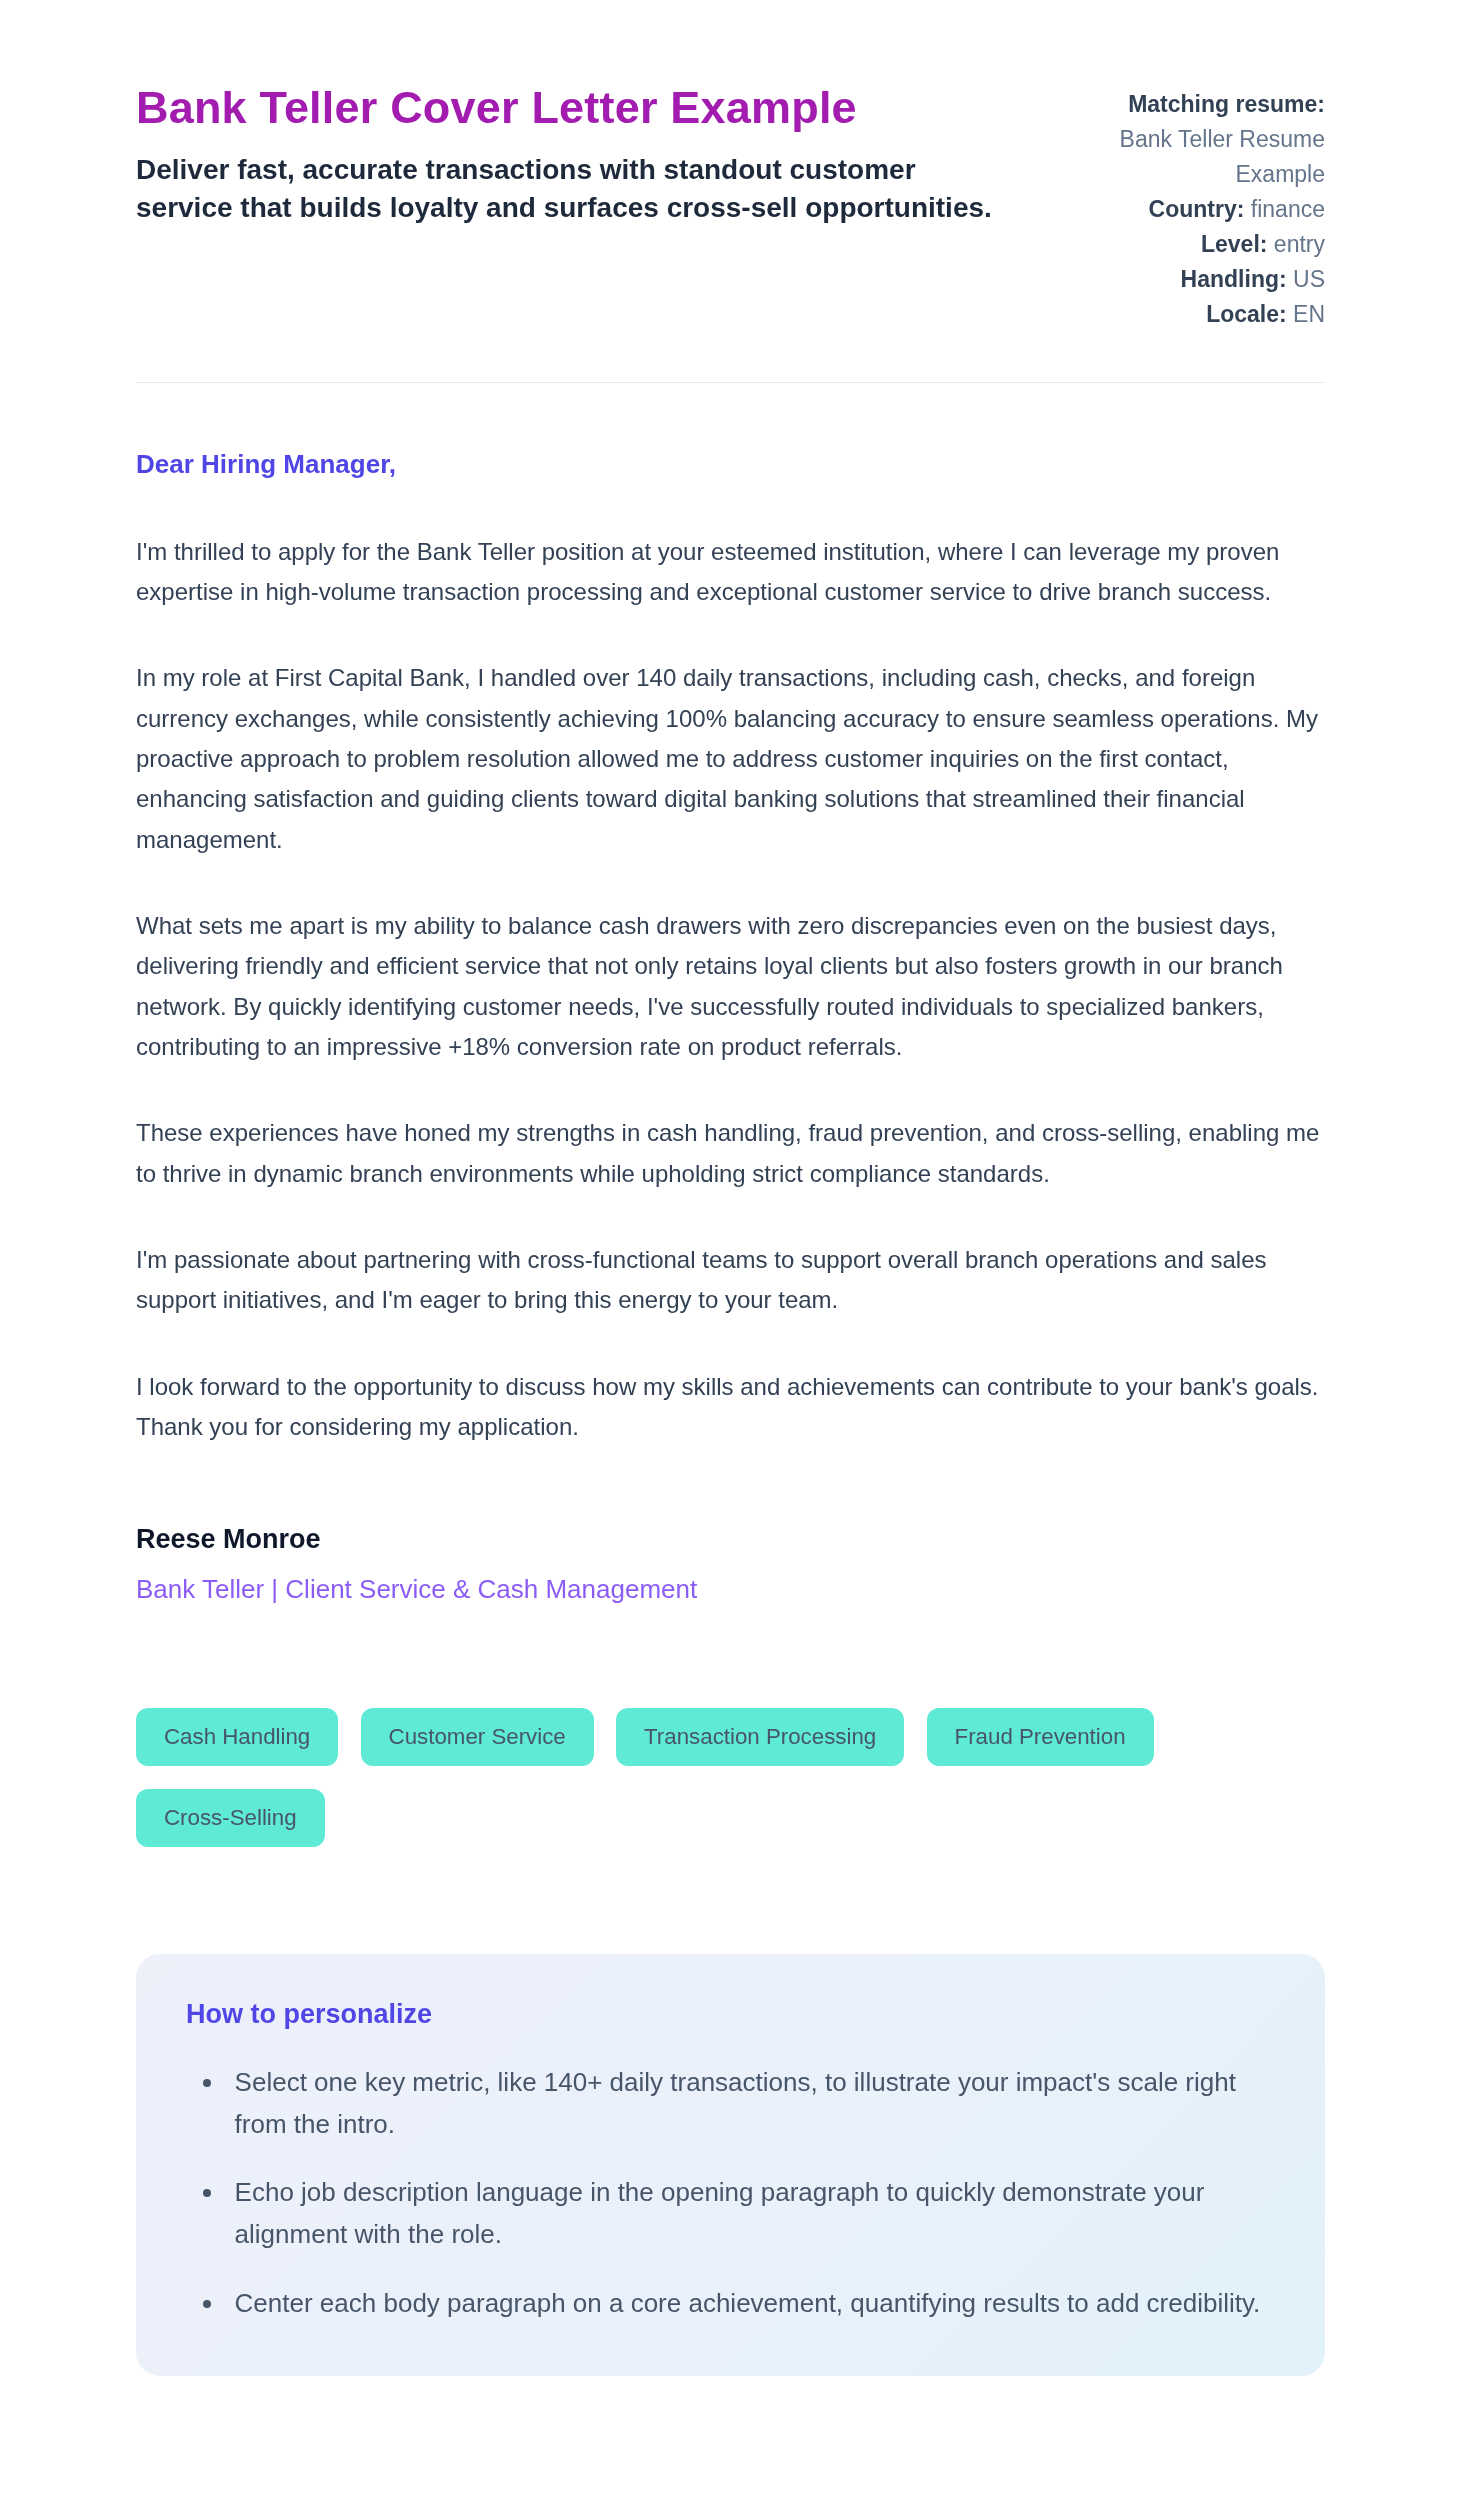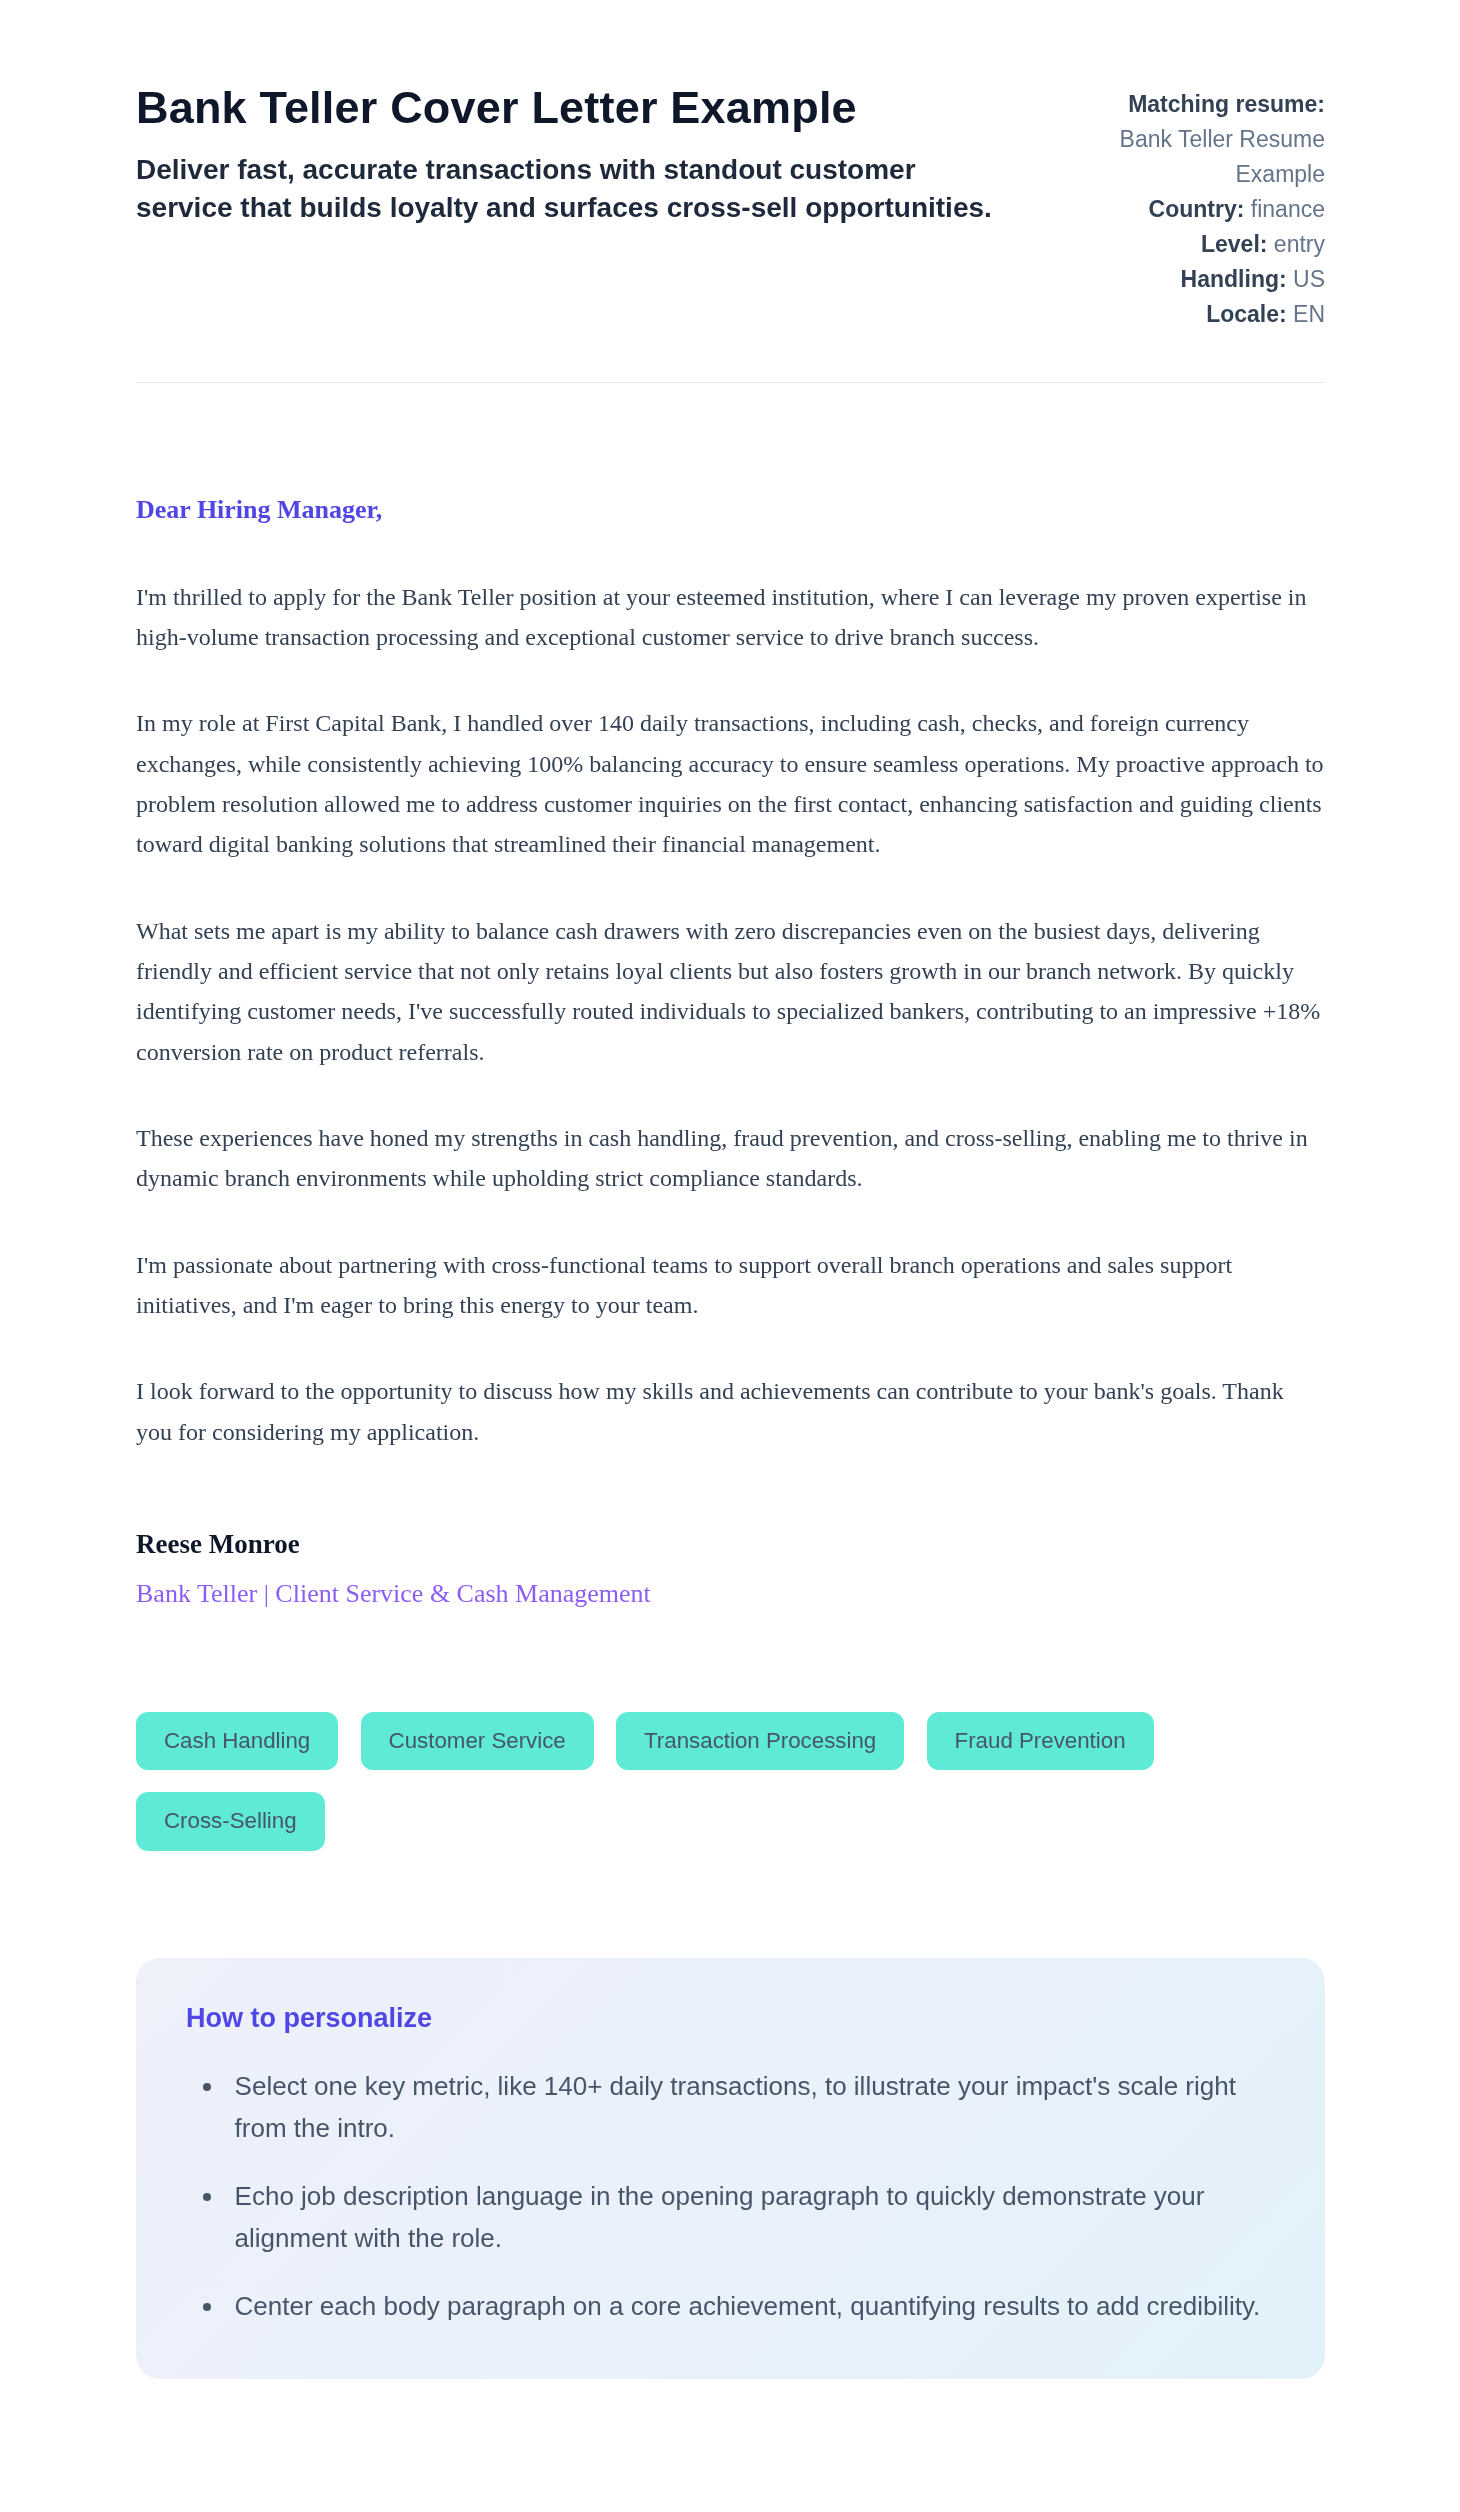--- a/index.html
+++ b/index.html
@@ -27,21 +27,21 @@
     display: flex;
     justify-content: space-between;
     align-items: flex-start;
     gap: 34px;
   }
   .header-left { max-width: 911px; }
   .page-title {
     margin: 0 0 17px 0;
     font-size: 45px;
     font-weight: 800;
-    color: #0f172a;
+    color: #a21caf;
     letter-spacing: 0.2px;
     line-height: 1.15;
   }
   .page-subtitle {
     margin: 0;
     font-size: 28px;
     font-weight: 700;
     color: #1e293b;
     line-height: 1.38;
     max-width: 859px;
@@ -61,21 +61,21 @@
   }
   .meta-row { margin: 0; }
 
   .divider {
     border: none;
     border-top: 1.7px solid #e2e8f0;
     margin: 50px 0 0 0;
   }
 
   
-  .letter { margin-top: 112px; font-family: Liberation Serif, serif; }
+  .letter { margin-top: 66px; }
   .salutation {
     font-size: 26px;
     font-weight: 700;
     color: #4f46e5;
     margin: 0 0 52px 0;
   }
   .letter p.body-paragraph {
     font-size: 24px;
     line-height: 1.68;
     color: #334155;

